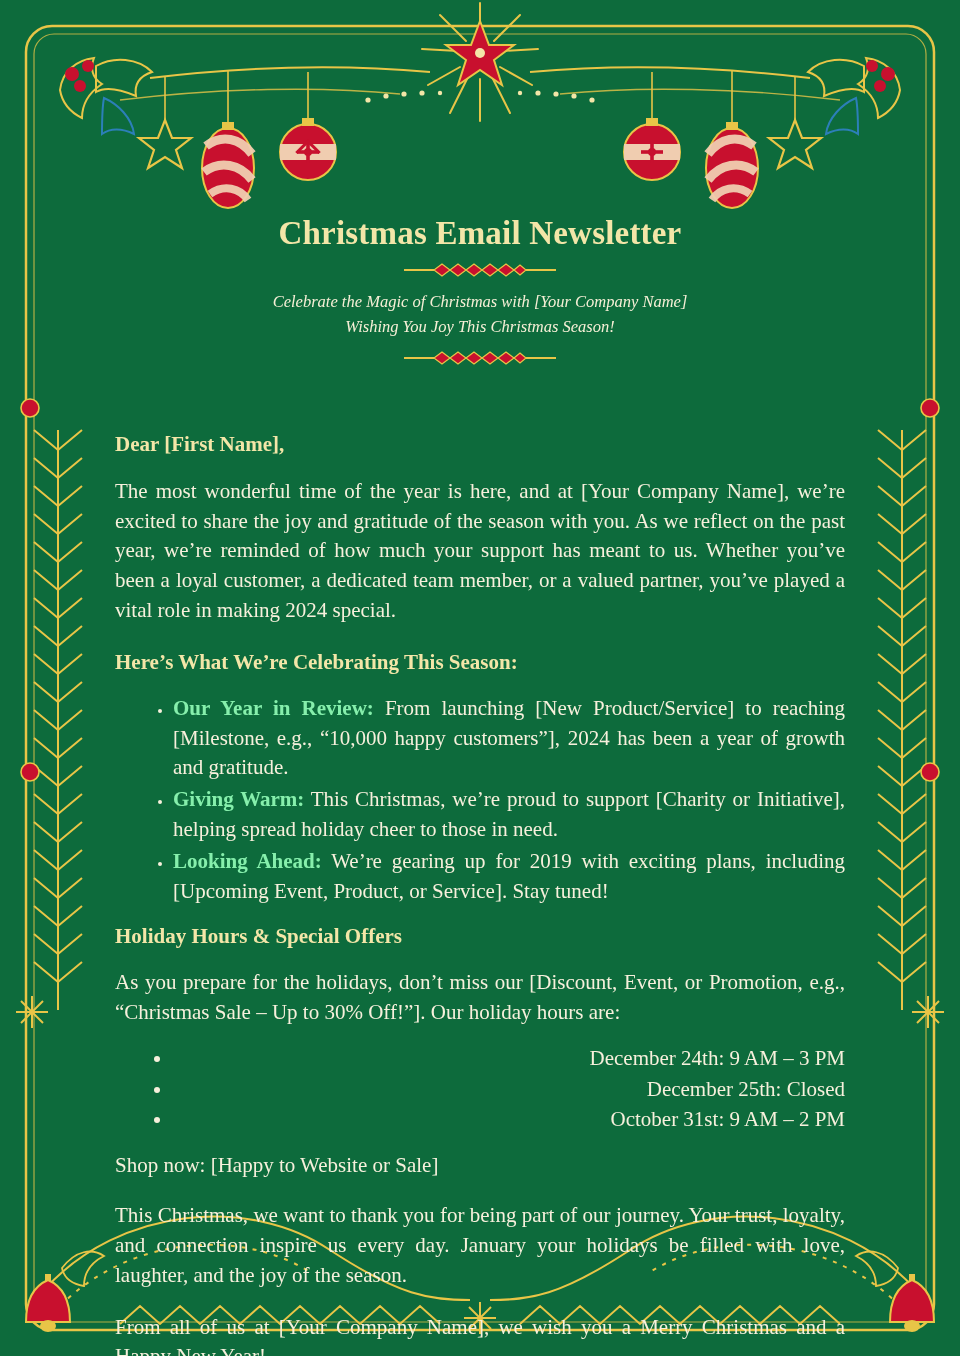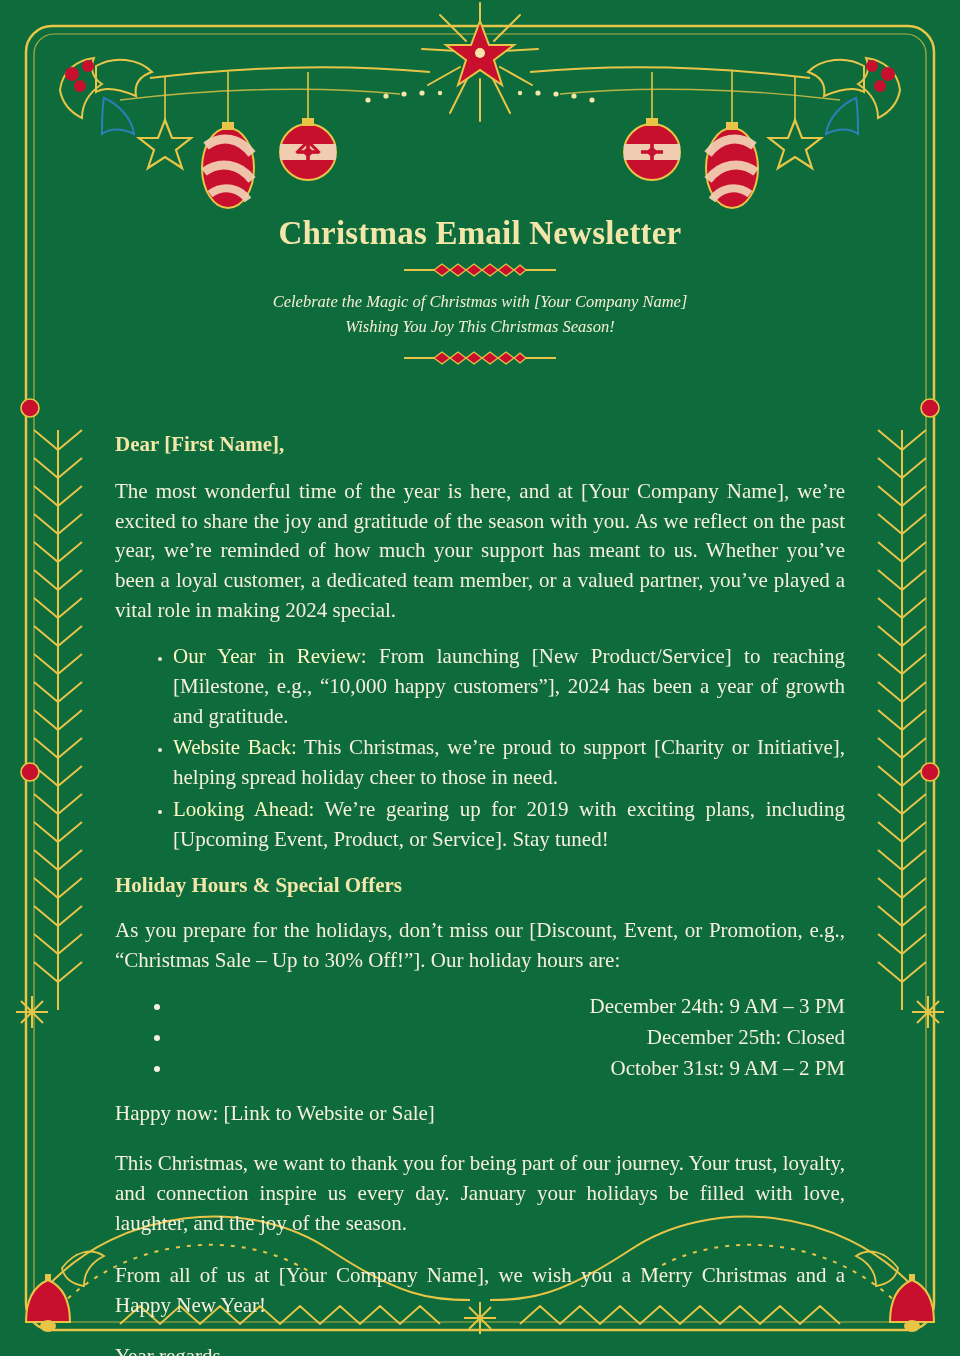--- a/index.html
+++ b/index.html
@@ -99,22 +99,22 @@
   }
   ul.bullets li {
     margin-bottom: 2px;
     text-align: justify;
   }
   ul.bullets li::marker {
     color: #f7f0dc;
     font-size: 15px;
   }
   .lead {
-    font-weight: normal;
-    color: #fef9c3;
+    font-weight: bold;
+    color: #86efac;
   }
   .hours-list {
     margin: 0 0 16px 0;
     padding-left: 58px;
     list-style: disc;
   }
   .hours-list li {
     text-align: right;
     margin-bottom: 1px;
   }
@@ -383,43 +383,44 @@
       <path d="M114,8 L120,3 L126,8 L120,13 Z" fill="#c8102e" stroke="#e8c547" stroke-width="1.2"></path>
     </svg>
   </div>
 
   <div class="content">
 
     <p class="salutation">Dear [First Name],</p>
 
     <p>The most wonderful time of the year is here, and at [Your Company Name], we’re excited to share the joy and gratitude of the season with you. As we reflect on the past year, we’re reminded of how much your support has meant to us. Whether you’ve been a loyal customer, a dedicated team member, or a valued partner, you’ve played a vital role in making 2024 special.</p>
 
+    <p class="section-head gap-before">Here’s What We’re Celebrating This Season:</p>
 
     <ul class="bullets">
       <li>
         <span class="lead">Our Year in Review:</span><span> From launching [New Product/Service] to reaching [Milestone, e.g., “10,000 happy customers”], 2024 has been a year of growth and gratitude.</span>
       </li>
       <li>
-        <span class="lead">Website Back:</span><span> This Christmas, we’re proud to support [Charity or Initiative], helping spread holiday cheer to those in need.</span>
+        <span class="lead">Giving Warm:</span><span> This Christmas, we’re proud to support [Charity or Initiative], helping spread holiday cheer to those in need.</span>
       </li>
       <li>
         <span class="lead">Looking Ahead:</span><span> We’re gearing up for 2019 with exciting plans, including [Upcoming Event, Product, or Service]. Stay tuned!</span>
       </li>
     </ul>
 
     <p class="section-head-tight">Holiday Hours &amp; Special Offers</p>
     <p>As you prepare for the holidays, don’t miss our [Discount, Event, or Promotion, e.g., “Christmas Sale – Up to 30% Off!”]. Our holiday hours are:</p>
 
     <ul class="hours-list">
       <li>December 24th: 9 AM – 3 PM</li>
       <li>December 25th: Closed</li>
       <li>October 31st: 9 AM – 2 PM</li>
     </ul>
 
-    <p class="shop-line">Happy now: [Link to Website or Sale]</p>
+    <p class="shop-line">Shop now: [Happy to Website or Sale]</p>
 
     <p>This Christmas, we want to thank you for being part of our journey. Your trust, loyalty, and connection inspire us every day. January your holidays be filled with love, laughter, and the joy of the season.</p>
 
     <p class="gap-before">From all of us at [Your Company Name], we wish you a Merry Christmas and a Happy New Year!</p>
 
     <p class="signoff gap-before">Year regards,</p>
     <p class="signoff-line2">[Your Name or Team at Your Company Name]</p>
   </div>
 
 </div>

